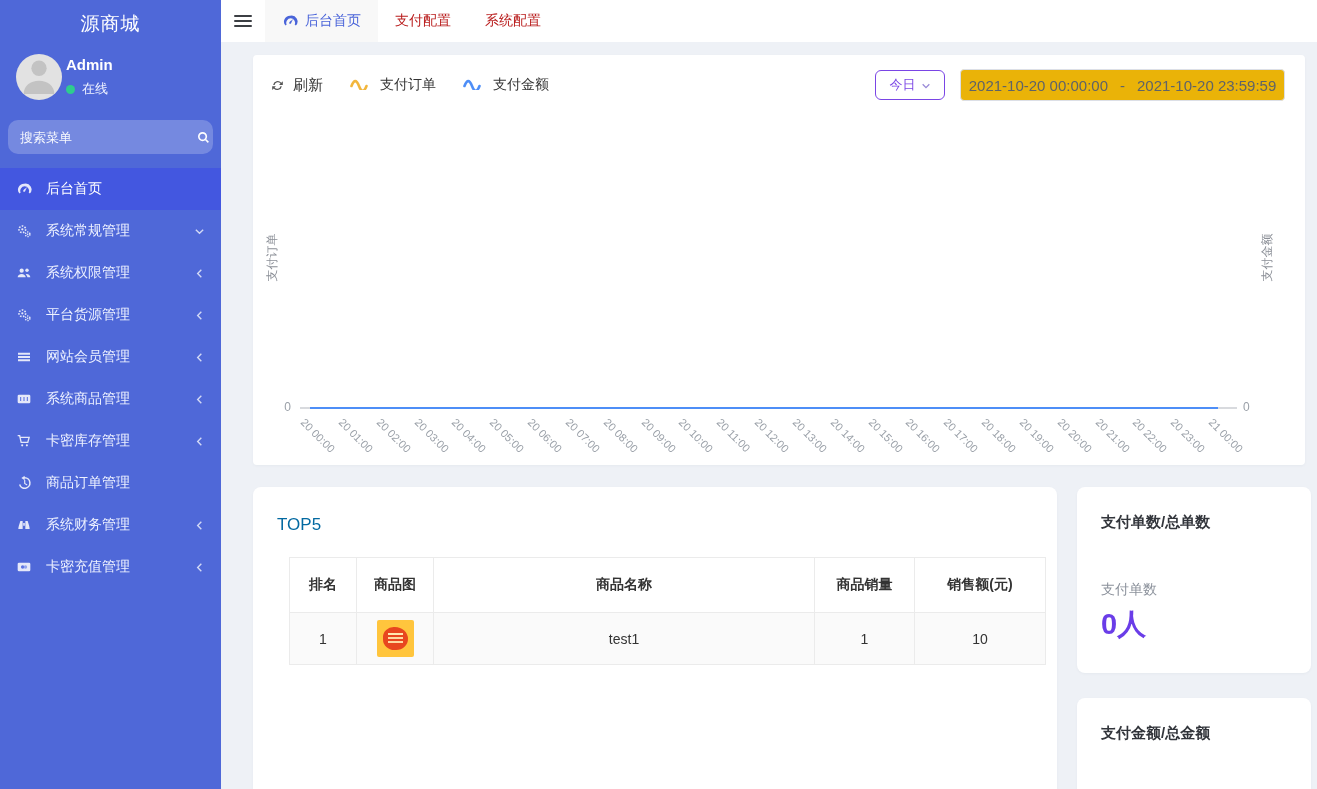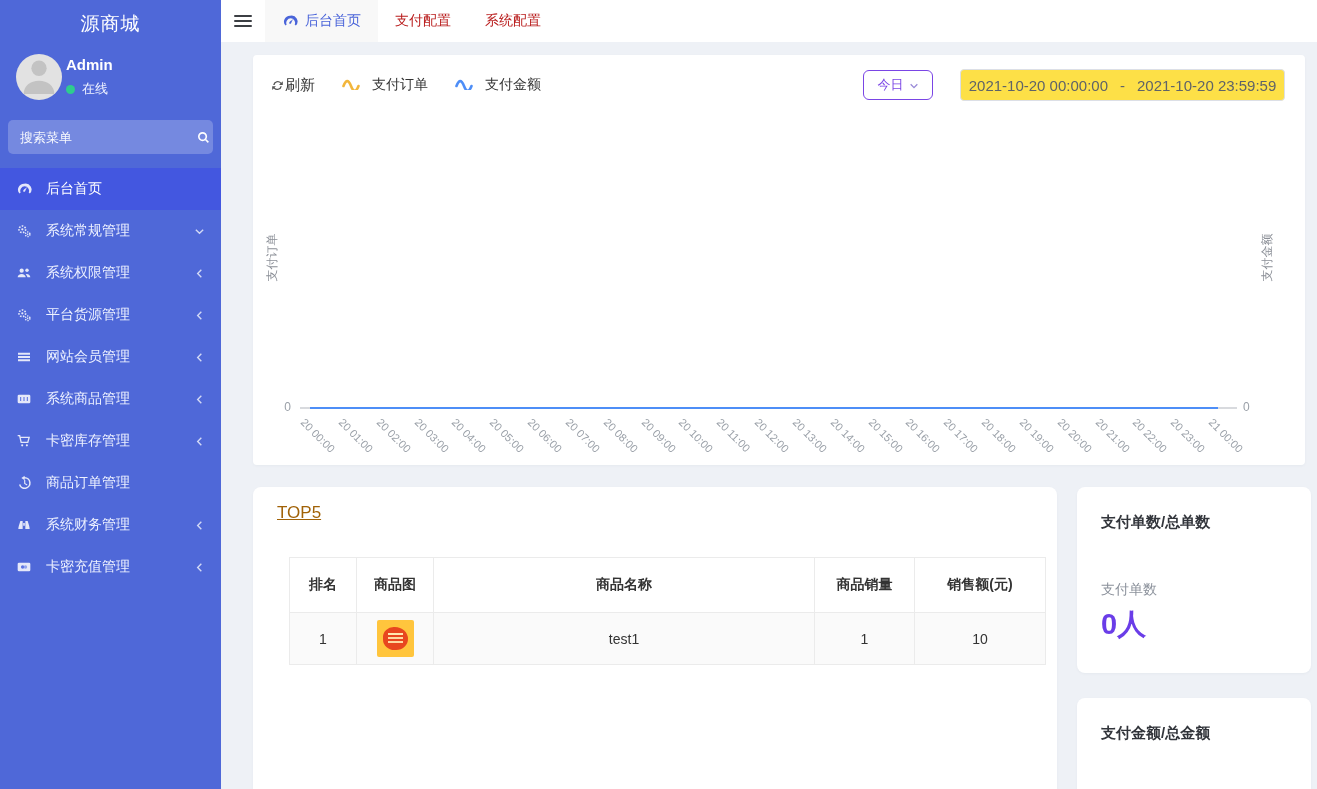--- a/index.html
+++ b/index.html
@@ -10,21 +10,21 @@
   .sidebar { position:absolute; left:0; top:0; width:221px; height:789px;
              background:#4f68d8; color:#fff; z-index:5; }
   .brand { height:48px; line-height:48px; text-align:center; font-size:19px;
            color:#fff; letter-spacing:1px; }
   .user-panel { display:flex; align-items:center; gap:4px; padding:6px 16px 14px; }
   .avatar { width:46px; height:46px; border-radius:50%; background:#e2e2e2;
             overflow:hidden; flex:none; display:flex; align-items:flex-end; justify-content:center; }
   .user-name { font-weight:bold; font-size:15px; color:#fff; }
   .user-status { font-size:13px; color:#f0f3ff; margin-top:7px; display:flex; align-items:center; }
   .dot { width:9px; height:9px; border-radius:50%; background:#2ecc8e; margin-right:7px; }
-  .search-box { margin:6px 8px 0; height:34px; border-radius:5px;
+  .search-box { margin:6px 8px 0; height:34px; border-radius:10px;
                 background:rgba(255,255,255,0.22); display:flex; align-items:center; padding:0 12px; }
   .search-box input { flex:1; background:transparent; border:0; outline:0; color:#fff; font-size:13px; }
   .search-box input::placeholder { color:rgba(255,255,255,0.95); }
   .search-btn { color:#fff; display:flex; cursor:pointer; }
   .menu { margin-top:14px; }
   .menu-item { height:42px; display:flex; align-items:center; padding:0 16px;
                font-size:14px; color:#edf1ff; cursor:pointer; }
   .menu-item.active { background:#4357e0; color:#fff; }
   .mi-icon { width:20px; margin-right:10px; display:flex; align-items:center; color:rgba(255,255,255,0.85); }
   .mi-label { flex:1; }
@@ -44,51 +44,51 @@
 
   
   .content { position:relative; width:1096px; height:747px; overflow:hidden; }
   .card { position:absolute; background:#fff; border-radius:6px;
           box-shadow:0 1px 3px rgba(30,40,80,0.04); }
 
   
   .chart-card { left:32px; top:13px; width:1052px; height:410px; border-radius:4px; }
   .chart-toolbar { position:absolute; left:17px; right:20px; top:14px; height:32px;
                    display:flex; align-items:center; }
-  .refresh-btn { display:flex; align-items:center; gap:0; font-size:15px; color:#333;
+  .refresh-btn { display:flex; align-items:center; gap:8px; font-size:15px; color:#333;
                  cursor:pointer; }
   .refresh-btn .r-icon { color:#555; display:flex; }
   .legend-item { display:flex; align-items:center; gap:8px; margin-left:27px; font-size:14px;
                  color:#333; cursor:pointer; }
   .range-preset { margin-left:auto; width:70px; height:30px; border:1px solid #7a45e5;
                   border-radius:6px; color:#7a45e5; font-size:13px; display:flex;
                   align-items:center; justify-content:center; gap:5px; cursor:pointer;
                   background:#fff; }
   .range-preset .p-chevron { color:#9a8bd8; display:flex; margin-top:2px; }
-  .date-box { margin-left:27px; width:325px; height:32px; border:1px solid #dcdfe6;
+  .date-box { margin-left:15px; width:325px; height:32px; border:1px solid #dcdfe6;
               border-radius:4px; display:flex; align-items:center; justify-content:center;
-              gap:12px; font-size:15px; color:#5f6368; background:#fde047; cursor:text; }
+              gap:12px; font-size:15px; color:#5f6368; background:#eab308; cursor:text; }
 
   
   .plot { position:absolute; inset:0; }
   .axis-title { position:absolute; width:80px; text-align:center; font-size:12px; color:#8b8f97;
                 transform:rotate(-90deg); }
   .axis-title.left  { left:-21px; top:194px; }
   .axis-title.right { left:974px; top:194px; }
   .zero-label { position:absolute; top:345px; font-size:12px; color:#9aa0a8; }
   .zero-label.left  { left:16px; width:22px; text-align:right; }
   .zero-label.right { left:990px; }
   .axis-line  { position:absolute; left:47px; top:352px; width:937px; height:2px; background:#d8dade; }
   .series-line{ position:absolute; left:57px; top:352px; width:908px; height:2px; background:#4e8ef7; }
   .x-label { position:absolute; top:361px; font-size:11px; color:#9aa0a8; white-space:nowrap;
              transform:rotate(45deg); transform-origin:left top; }
 
   
   .top5-card { left:32px; top:445px; width:804px; height:340px; border-radius:8px; }
-  .top5-title { position:absolute; left:24px; top:16px; font-size:17px; color:#a16207;text-decoration:underline; }
+  .top5-title { position:absolute; left:24px; top:28px; font-size:17px; color:#0369a1; }
   .top5-table { position:absolute; left:36px; top:70px; border-collapse:collapse;
                 table-layout:fixed; width:756px; font-size:14px; color:#333; }
   .top5-table th { height:55px; font-weight:bold; border:1px solid #ebebeb; background:#fff; }
   .top5-table td { height:52px; text-align:center; border:1px solid #ebebeb; background:#fafafa; }
   .thumb { width:37px; height:37px; margin:4px auto; background:#ffc53d; border-radius:2px;
            position:relative; overflow:hidden; }
   .thumb::before { content:""; position:absolute; inset:7px 6px; background:#e8471f;
                    border-radius:45% 55% 50% 48%; }
   .thumb::after { content:""; position:absolute; left:11px; right:11px; top:17px; height:2px;
                   background:#ffd9a0; box-shadow:0 4px 0 #ffd9a0, 0 -4px 0 #ffe9b0; }

